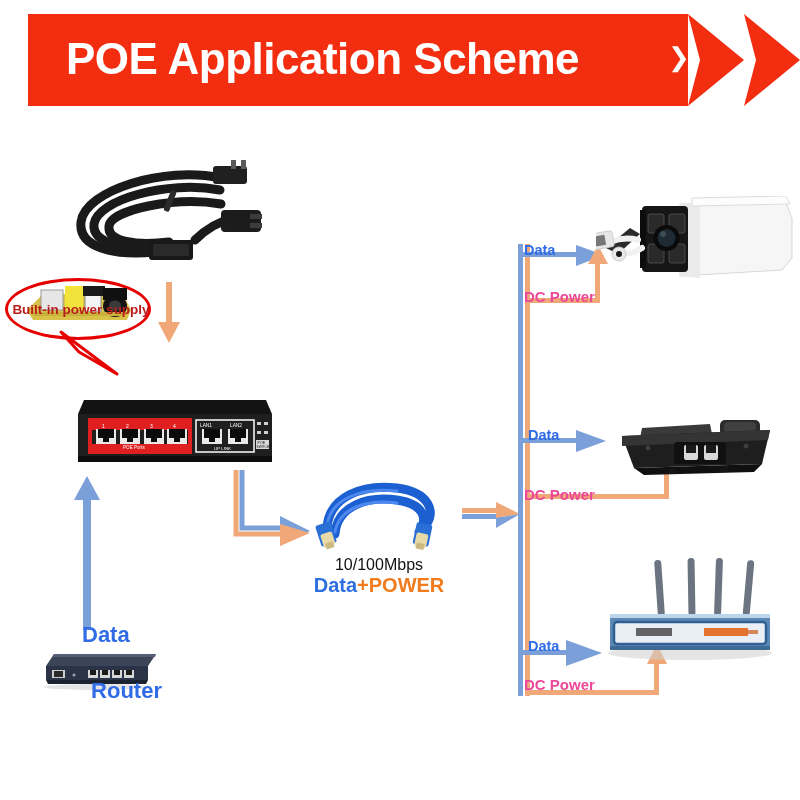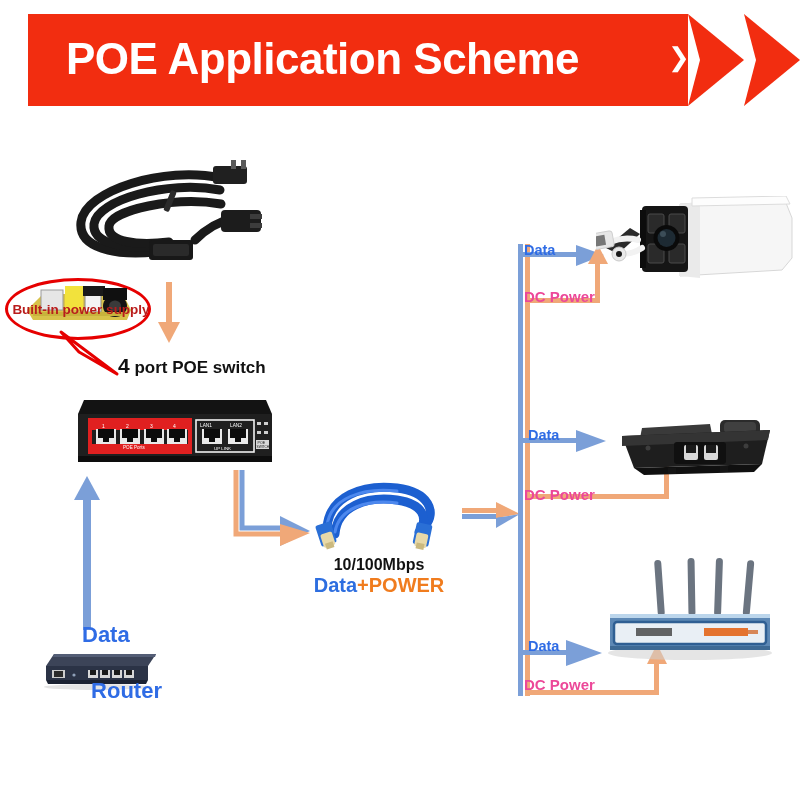--- a/index.html
+++ b/index.html
@@ -73,21 +73,21 @@
     white-space:nowrap;
   }
   #switch-label .big{font-size:21px;}
 
   
   #poesw{left:78px;top:398px;width:194px;height:68px;}
 
   
   #cable{left:305px;top:478px;width:148px;height:78px;}
   #cable-l1{left:305px;top:556px;width:148px;text-align:center;
-    font-size:16px;font-weight:bold;color:#111;}
+    font-size:16px;font-weight:normal;color:#111;}
   #cable-l2{left:305px;top:574px;width:148px;text-align:center;
     font-size:20px;font-weight:bold;}
   #cable-l2 .d{color:#2d6ee0;}
   #cable-l2 .p{color:#f07c1e;}
 
   
   #router{left:42px;top:652px;width:118px;height:38px;}
   #router-label{left:40px;top:678px;width:122px;text-align:right;
     font-size:22px;font-weight:bold;color:#2f6ce5;}
   #data-router-label{left:82px;top:622px;font-size:22px;font-weight:bold;color:#2f6ce5;}
@@ -167,23 +167,20 @@
         <rect x="60" y="2" width="22" height="10" fill="#1a1a1a"></rect>
         <ellipse cx="92" cy="22" rx="12" ry="11" fill="#141414"></ellipse>
         <ellipse cx="92" cy="22" rx="6" ry="5.5" fill="#3a3a3a"></ellipse>
         <rect x="80" y="4" width="24" height="12" fill="#101010"></rect>
         <rect x="10" y="28" width="90" height="4" fill="#c8b23c"></rect>
       </svg>
     </div>
     <div id="callout-label">Built-in power supply</div>
   </div>
 
-  <div id="switch-label" class="abs">
-    <span class="big">4</span><span> port POE switch</span>
-  </div>
 
   <div id="poesw" class="abs">
     <svg width="194" height="68" viewBox="0 0 194 68">
 
       <polygon points="6,2 188,2 194,16 0,16" fill="#131313"></polygon>
 
       <rect x="0" y="16" width="194" height="44" fill="#1f1f1f"></rect>
       <rect x="0" y="58" width="194" height="6" fill="#0d0d0d"></rect>
 
       <rect x="12" y="22" width="100" height="32" fill="none" stroke="#e02020" stroke-width="4"></rect>

